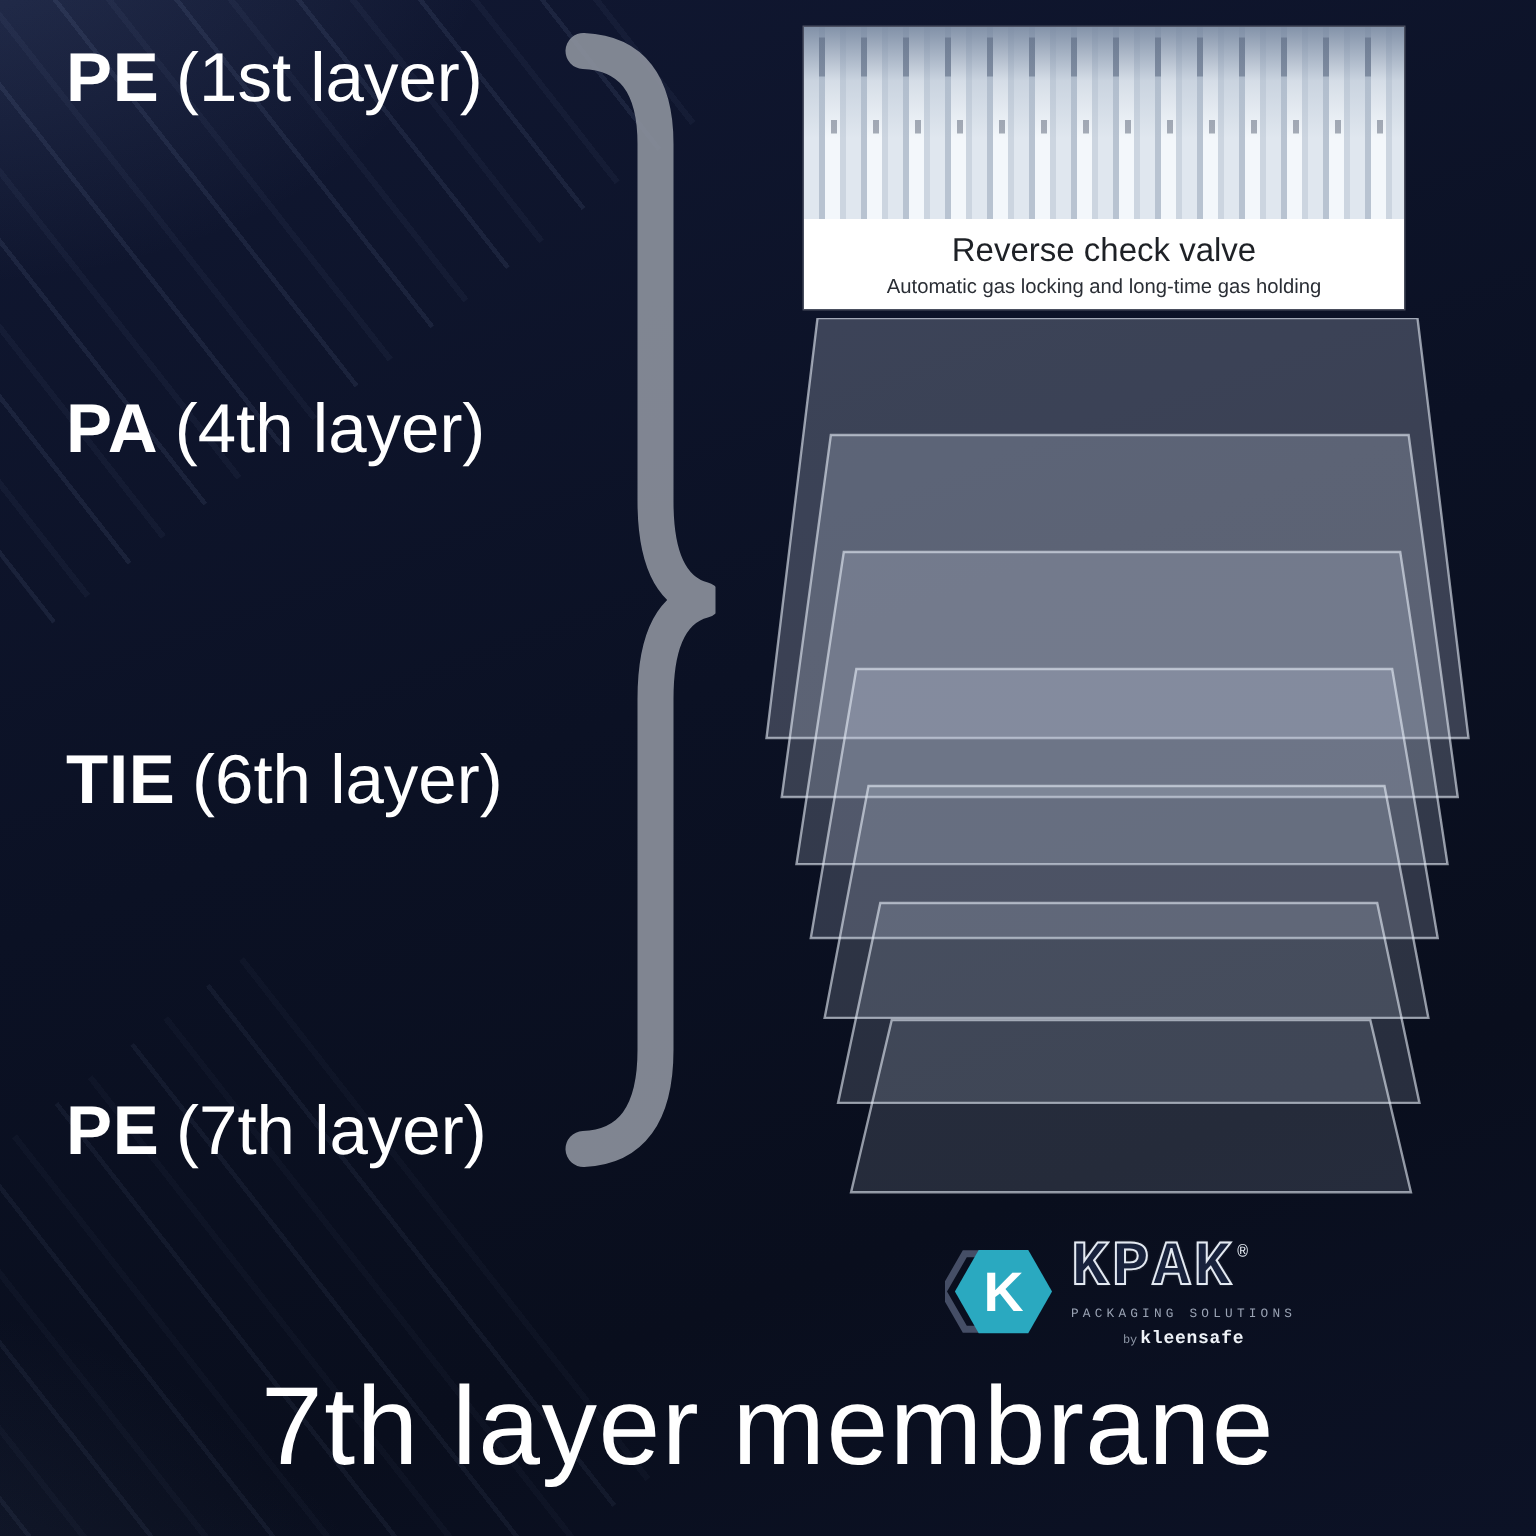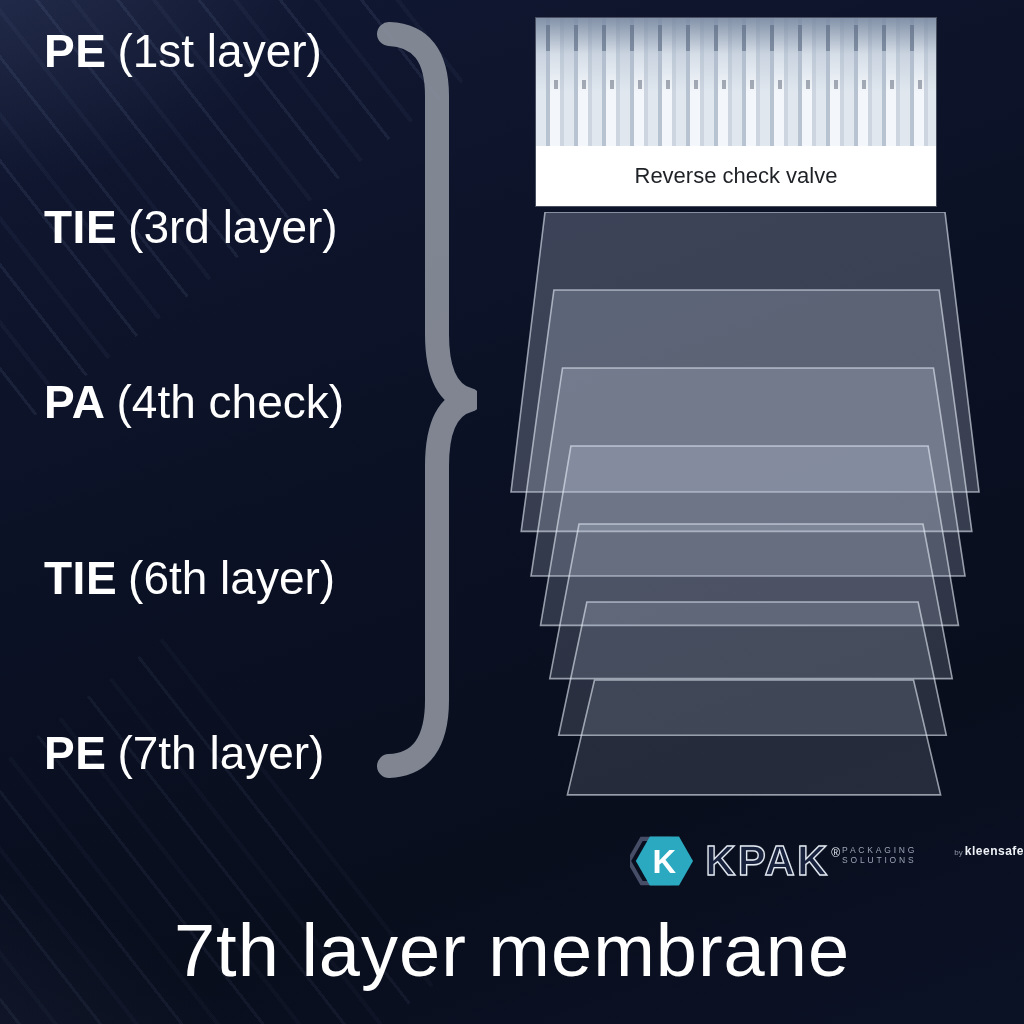--- a/index.html
+++ b/index.html
@@ -58,21 +58,21 @@
   }
   .valve-title { font-size:22px; color:#1e2126; }
   .valve-subtitle { font-size:13.5px; color:#2a2e35; }
 
   
   .stack { position:absolute; left:505px; top:212px; width:498px; height:600px; }
 
   
   .brand { position:absolute; left:630px; top:822px; display:flex; align-items:center; gap:10px; }
   .brand-hex { width:74px; height:78px; }
-  .brand-text { display:flex; flex-direction:row; }
+  .brand-text { display:flex; flex-direction:column;font-family:Liberation Mono, monospace; }
   .brand-name {
     font-size:42px; font-weight:800; line-height:1; letter-spacing:2px;
     color:#18223c; -webkit-text-stroke:1.3px #e4eaf2;
     text-shadow:0 0 2px rgba(255,255,255,0.45);
   }
   .brand-name sup {
     font-size:12px; font-weight:400; color:#e4eaf2;
     -webkit-text-stroke:0; text-shadow:none; vertical-align:18px; margin-left:2px;
   }
   .brand-tagline { font-size:8.5px; letter-spacing:2.8px; color:#9aa3b4; margin-top:5px; }
@@ -90,34 +90,34 @@
 </head>
 <body>
 
 <div class="canvas">
 
   <div class="streaks tl"></div>
   <div class="streaks bl"></div>
 
   <div class="layer-list" id="layer-list">
       <div class="layer-row"><span class="abbr">PE</span><span class="desc">(1st layer)</span></div>
-      <div class="layer-row"><span class="abbr">TIE</span><span class="desc">(3rd layer)</span></div>
-      <div class="layer-row"><span class="abbr">PA</span><span class="desc">(4th check)</span></div>
+      <div class="layer-row"><span class="abbr">PA</span><span class="desc">(4th layer)</span></div>
       <div class="layer-row"><span class="abbr">TIE</span><span class="desc">(6th layer)</span></div>
       <div class="layer-row"><span class="abbr">PE</span><span class="desc">(7th layer)</span></div>
     </div>
 
   <svg class="brace" viewBox="0 0 102 758" aria-hidden="true">
     <path d="M 14 12 Q 62 14 62 74 L 62 312 Q 62 370 94 378 Q 62 386 62 444 L 62 678 Q 62 742 14 744" fill="none" stroke="#8d929d" stroke-width="24" stroke-linecap="round" stroke-linejoin="round" opacity="0.9"></path>
   </svg>
 
   <div class="valve-card">
     <div class="valve-photo"></div>
     <div class="valve-caption">
       <div class="valve-title">Reverse check valve</div>
+      <div class="valve-subtitle">Automatic gas locking and long-time gas holding</div>
     </div>
   </div>
 
   <svg class="stack" id="membrane-stack" viewBox="0 0 498 600" aria-hidden="true">
       <polygon points="40,0 440,0 474,280 6,280" fill="rgba(196,206,224,0.260)" stroke="rgba(232,238,248,0.6)" stroke-width="1.6"></polygon>
       <polygon points="48.900000000000006,78 434.1,78 466.842,319.36 16.158000000000015,319.36" fill="rgba(196,206,224,0.242)" stroke="rgba(232,238,248,0.6)" stroke-width="1.6"></polygon>
       <polygon points="57.52620000000002,156 428.4738,156 460.00434599999994,364.05232 25.99565400000003,364.05232" fill="rgba(196,206,224,0.224)" stroke="rgba(232,238,248,0.6)" stroke-width="1.6"></polygon>
       <polygon points="65.88873060000003,234 423.11126939999997,234 453.47518519799996,413.34109983999997 35.52481480200001,413.34109983999997" fill="rgba(196,206,224,0.206)" stroke="rgba(232,238,248,0.6)" stroke-width="1.6"></polygon>
       <polygon points="73.9973475678,312 418.00265243219997,312 447.24310334567394,466.59202806208 44.75689665432603,466.59202806208" fill="rgba(196,206,224,0.188)" stroke="rgba(232,238,248,0.6)" stroke-width="1.6"></polygon>
       <polygon points="81.86144570779143,390 413.1385542922086,390 441.29710852188407,523.2583281895129 53.70289147811596,523.2583281895129" fill="rgba(196,206,224,0.170)" stroke="rgba(232,238,248,0.6)" stroke-width="1.6"></polygon>

